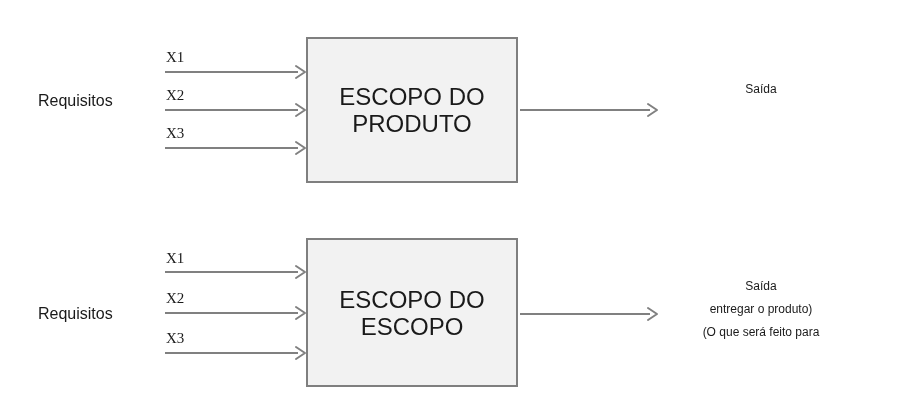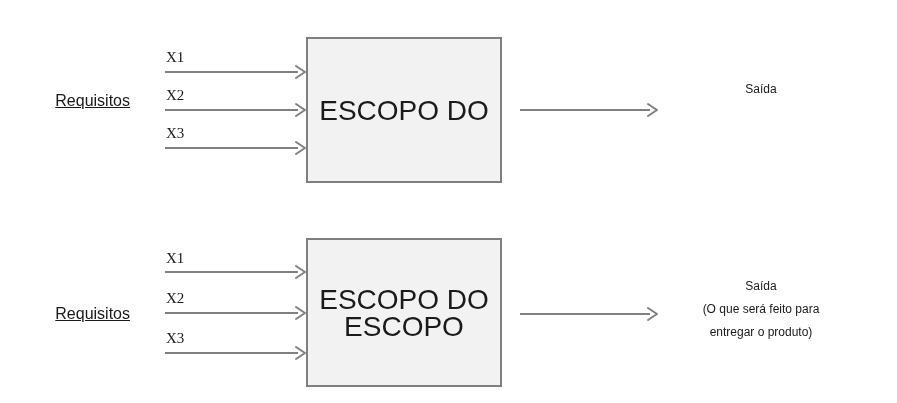--- a/index.html
+++ b/index.html
@@ -36,40 +36,39 @@
     stroke-width: 2;
     fill: none;
     stroke-linecap: round;
     stroke-linejoin: round;
   }
   .txt { position: absolute; white-space: nowrap; }
   .source-label {
     font-size: 16px;
     line-height: 20px;
     width: 92px;
-    text-align: right;
-    text-decoration: underline;
+    text-align: left;
   }
   .x-label {
     font-size: 15px;
     line-height: 17px;
     font-family: Liberation Serif, serif;
   }
   .process-box {
     position: absolute;
     left: 306px;
-    width: 196px;
+    width: 212px;
     background: var(--box-fill);
     border: 2px solid var(--box-border);
     display: flex;
     flex-direction: column;
     align-items: center;
     justify-content: center;
     text-align: center;
-    font-size: 28px;
+    font-size: 24px;
     line-height: 27px;
     color: var(--ink);
   }
   .output-label {
     position: absolute;
     text-align: center;
     font-size: 12px;
     line-height: 23px;
   }
 </style>
@@ -118,36 +117,37 @@
   </svg>
 
   <div class="txt source-label" style="left:38px; top:91px;">Requisitos</div>
 
   <div class="txt x-label" style="left:166px; top:49px;">X1</div>
   <div class="txt x-label" style="left:166px; top:87px;">X2</div>
   <div class="txt x-label" style="left:166px; top:125px;">X3</div>
 
   <div class="process-box" style="top:37px; height:146px;">
     <div>ESCOPO DO</div>
+    <div>PRODUTO</div>
   </div>
 
   <div class="output-label" style="left:660px; top:78px; width:202px;">
     <div>Saída</div>
   </div>
 
   <div class="txt source-label" style="left:38px; top:304px;">Requisitos</div>
 
   <div class="txt x-label" style="left:166px; top:250px;">X1</div>
   <div class="txt x-label" style="left:166px; top:290px;">X2</div>
   <div class="txt x-label" style="left:166px; top:330px;">X3</div>
 
   <div class="process-box" style="top:238px; height:149px;">
     <div>ESCOPO DO</div>
     <div>ESCOPO</div>
   </div>
 
   <div class="output-label" style="left:652px; top:275px; width:218px;">
     <div>Saída</div>
+    <div>entregar o produto)</div>
     <div>(O que será feito para</div>
-    <div>entregar o produto)</div>
   </div>
 
 </div>
 
 </body></html>

